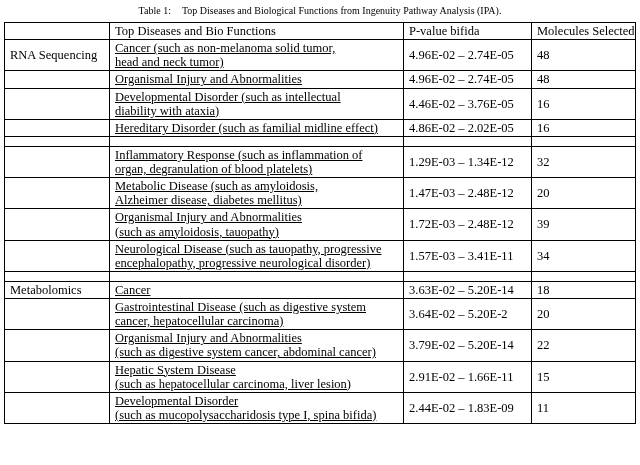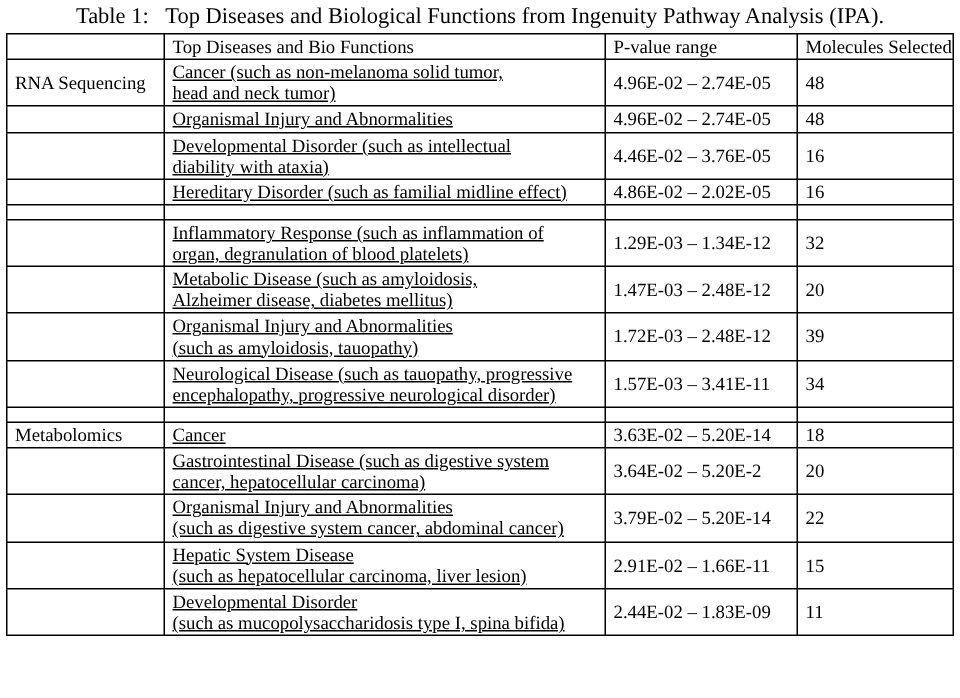--- a/index.html
+++ b/index.html
@@ -11,21 +11,21 @@
   }
   .page {
     width: 640px;
     height: 465px;
     box-sizing: border-box;
     padding: 3px 4px;
     overflow: hidden;
   }
   .caption {
     text-align: center;
-    font-size: 15px;
+    font-size: 10px;
     line-height: 16px;
     margin-bottom: 3px;
     white-space: nowrap;
   }
   .caption-label {
     margin-right: 11px;
   }
   table.ipa {
     border-collapse: collapse;
     table-layout: fixed;
@@ -74,21 +74,21 @@
     <colgroup>
       <col class="c1">
         <col class="c2">
         <col class="c3">
         <col class="c4">
     </colgroup>
     <thead>
       <tr>
         <th></th>
         <th>Top Diseases and Bio Functions</th>
-        <th>P-value range</th>
+        <th>P-value bifida</th>
         <th>Molecules Selected</th>
       </tr>
     </thead>
     <tbody>
         <tr>
           <td class="group-cell">RNA Sequencing</td>
           <td class="function-cell">Cancer (such as non-melanoma solid tumor,
 head and neck tumor)</td>
           <td class="pvalue-cell">4.96E-02 – 2.74E-05</td>
           <td class="molecules-cell">48</td>

